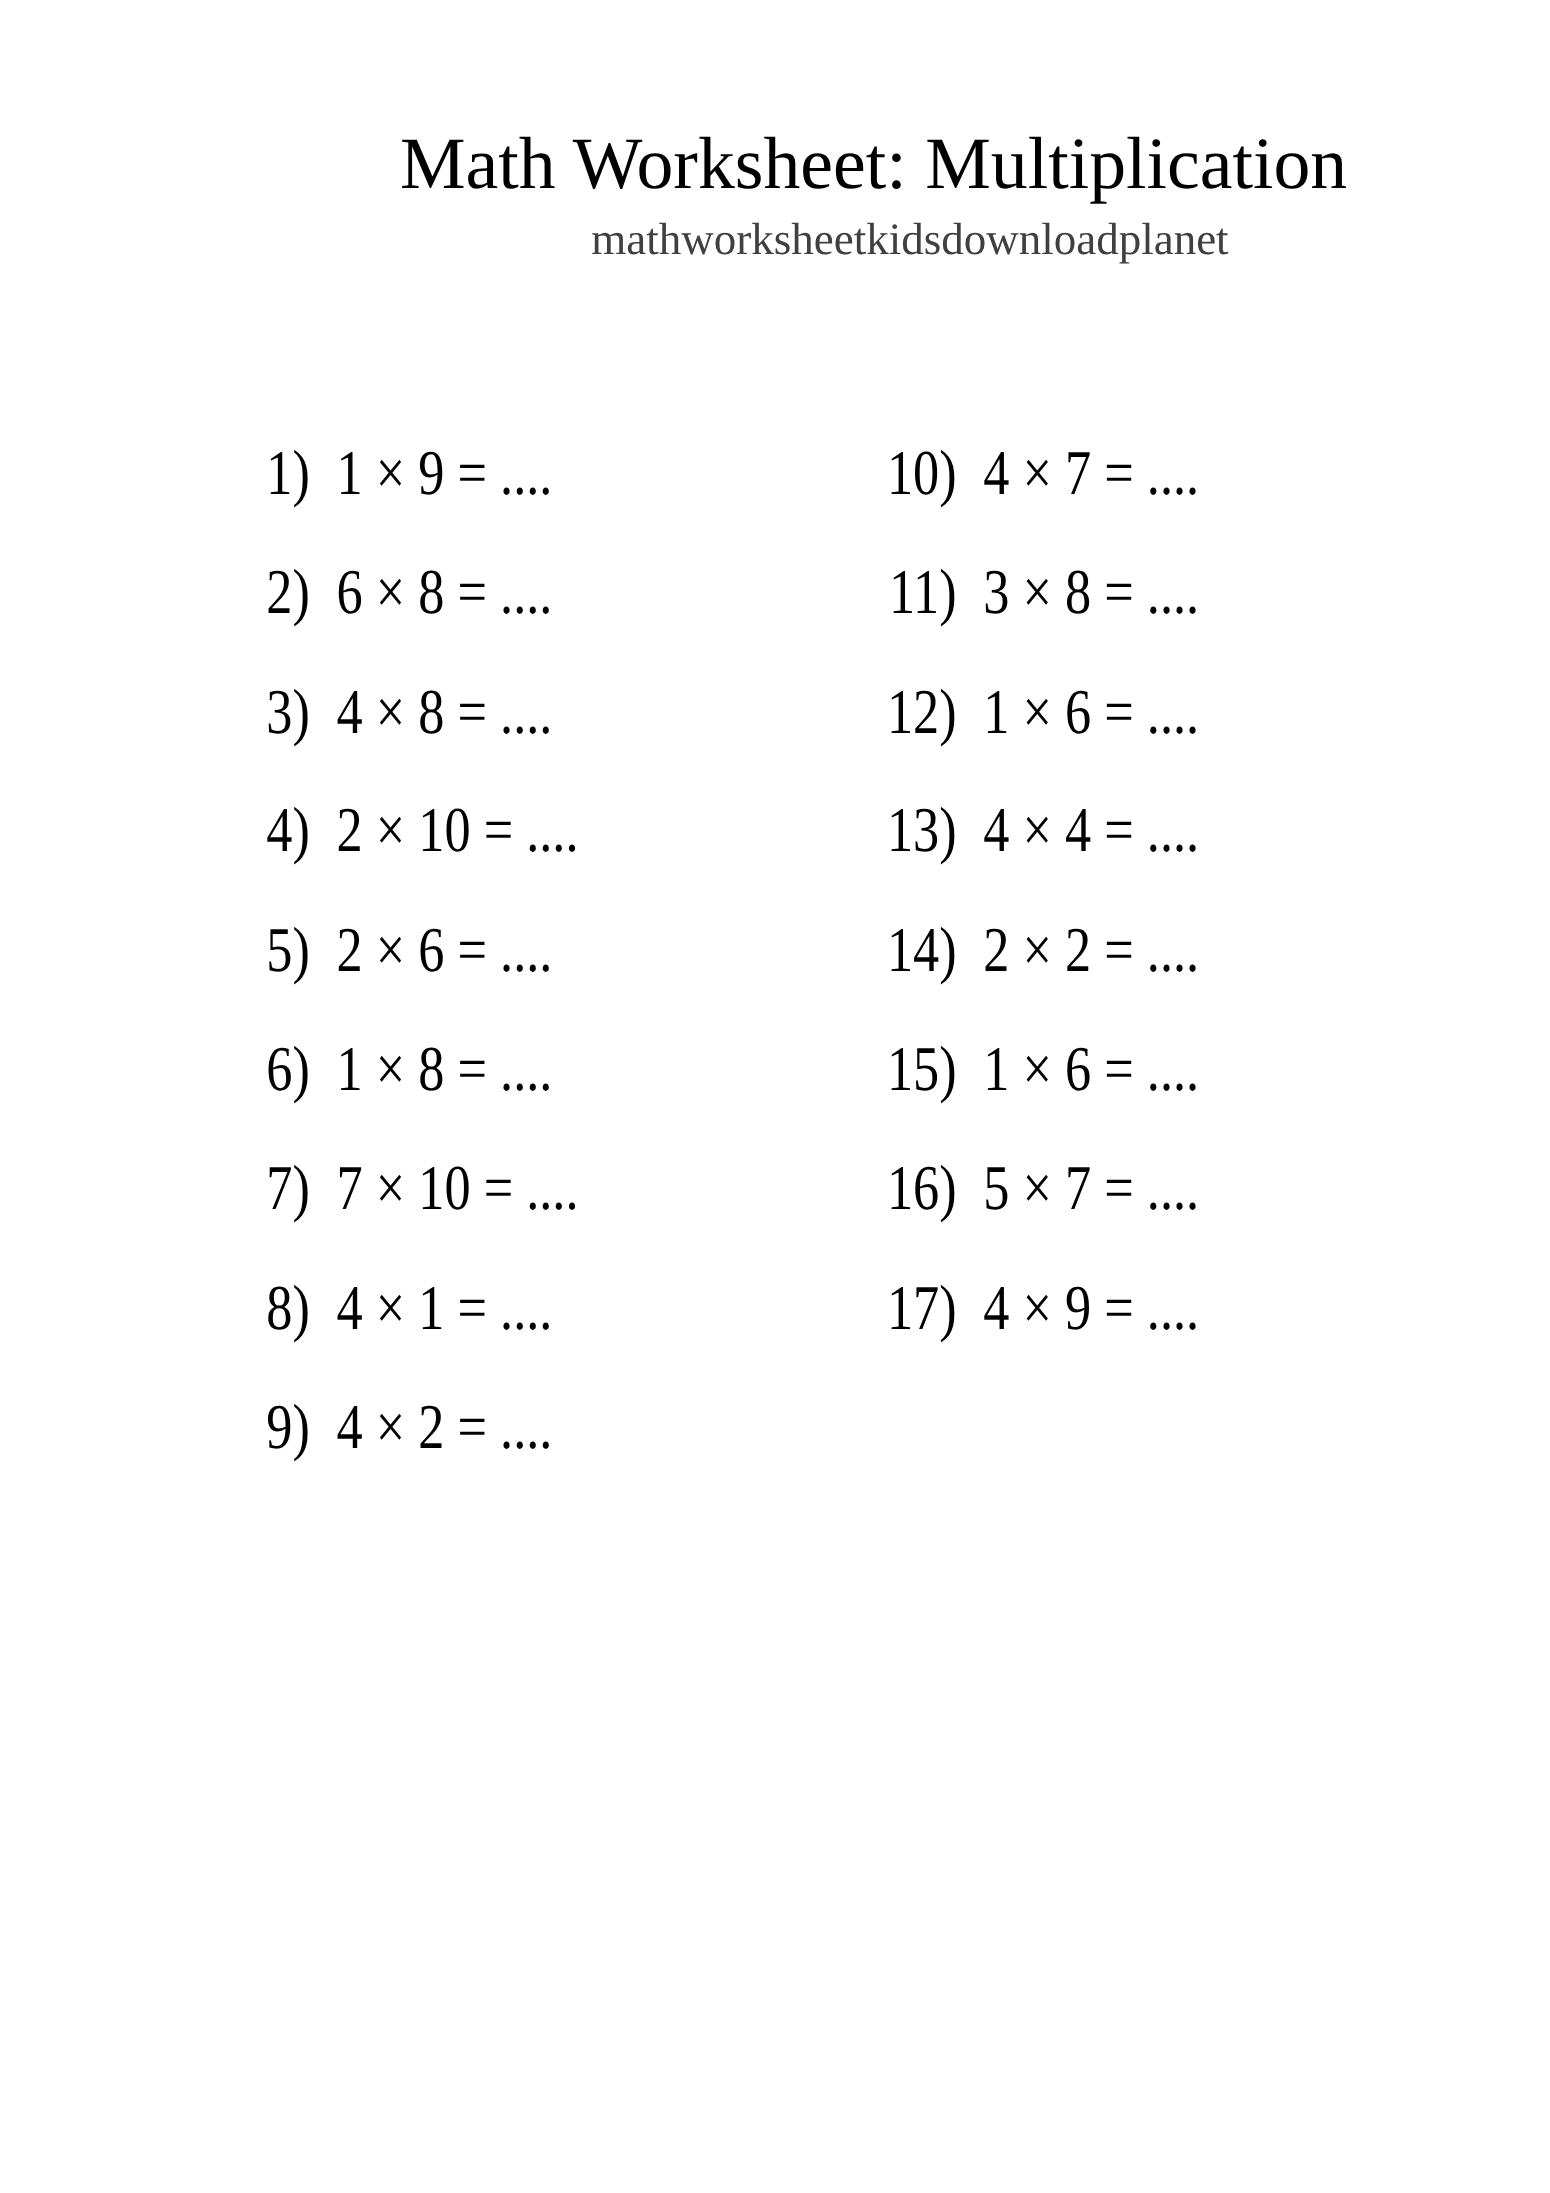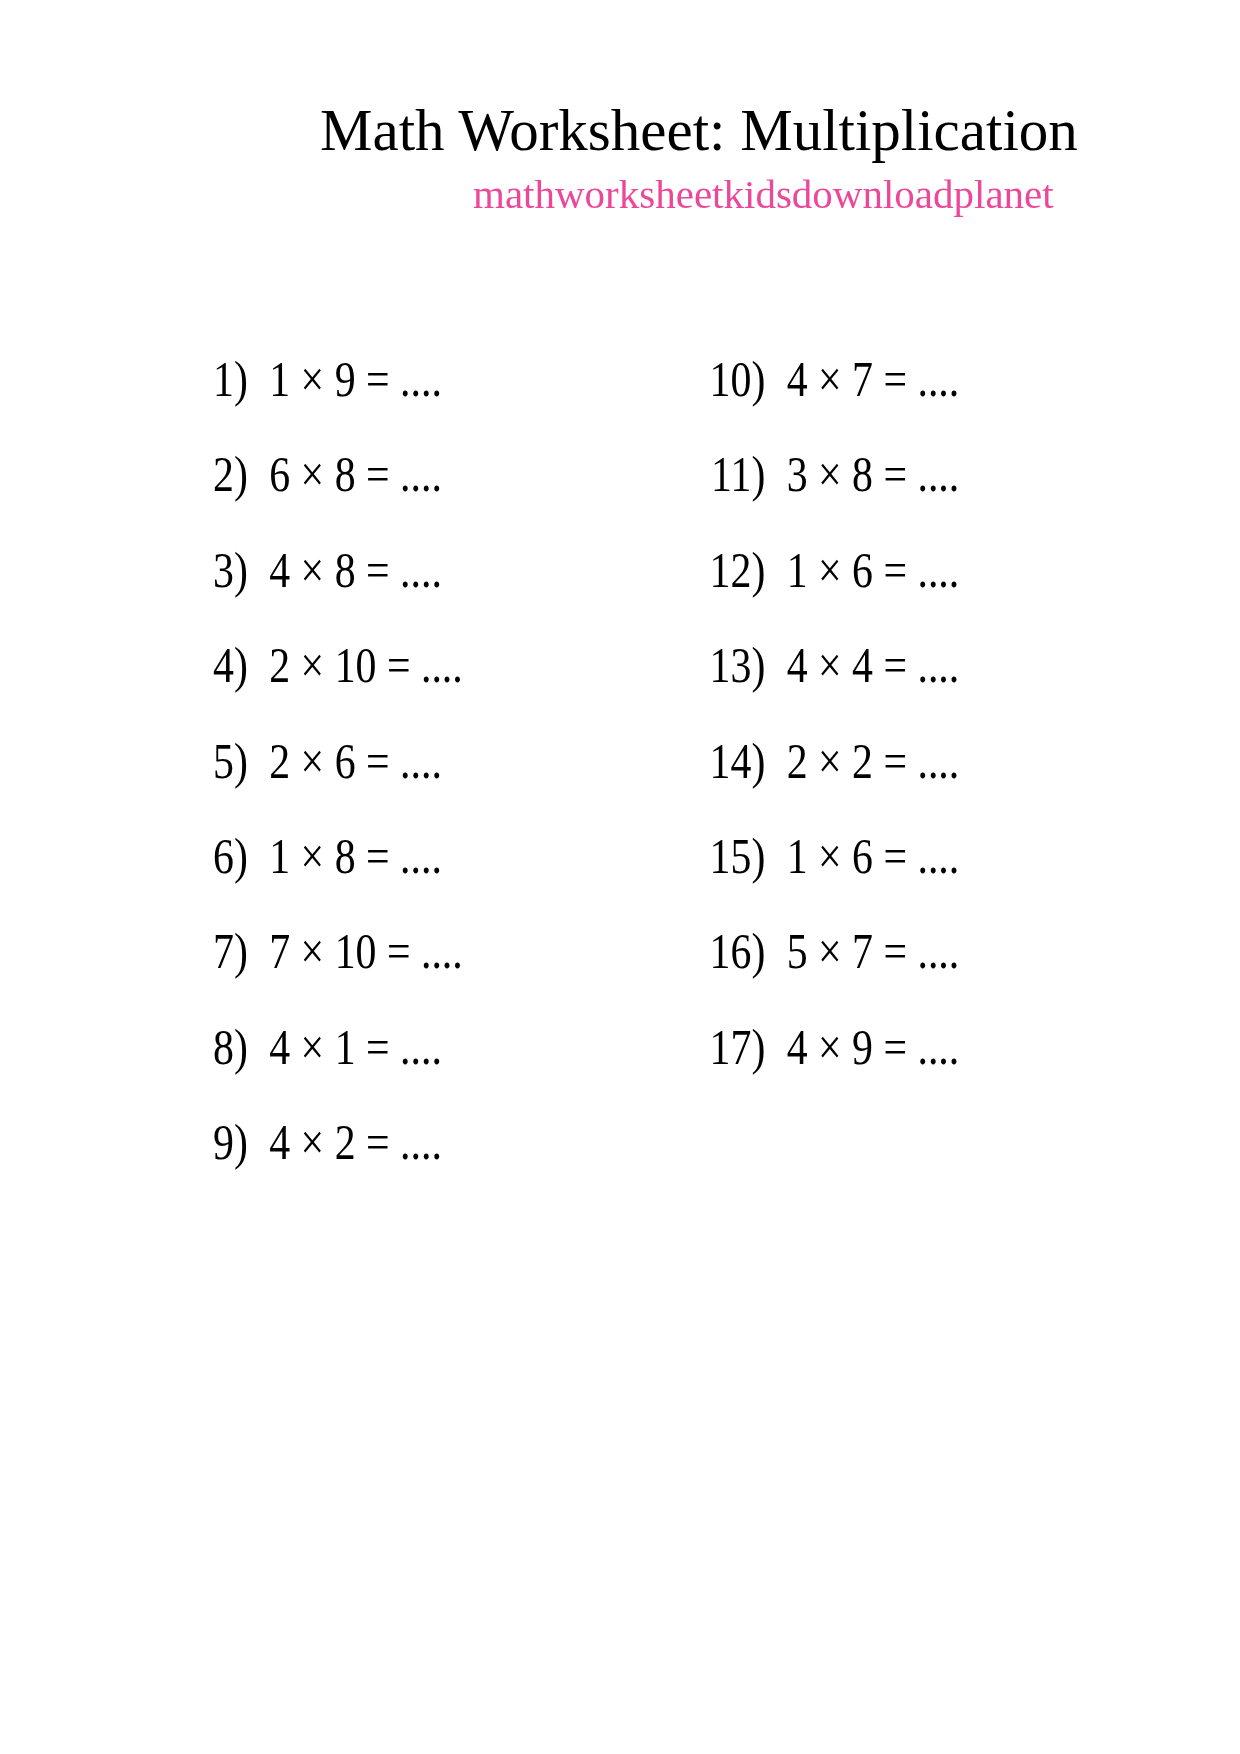--- a/index.html
+++ b/index.html
@@ -23,24 +23,24 @@
     font-size: 59px;
     line-height: 1.1;
     font-weight: 400;
     color: #000000;
     white-space: nowrap;
   }
   .subtitle {
     position: absolute;
     left: 473px;
     top: 172px;
-    font-size: 41px;
+    font-size: 36px;
     line-height: 1.1;
     font-weight: 400;
-    color: #ec4899;
+    color: #404040;
     white-space: nowrap;
   }
   .col {
     position: absolute;
     top: 332px;
     width: 560px;
     transform: scaleX(0.82);
     transform-origin: 0 0;
     font-size: 51px;
     line-height: 95.4px;

